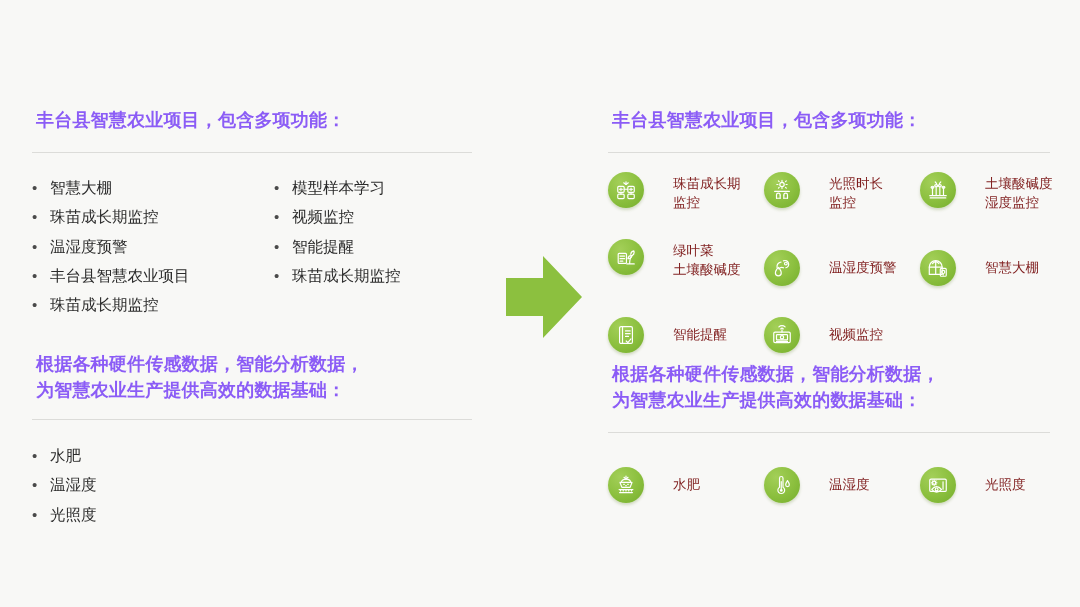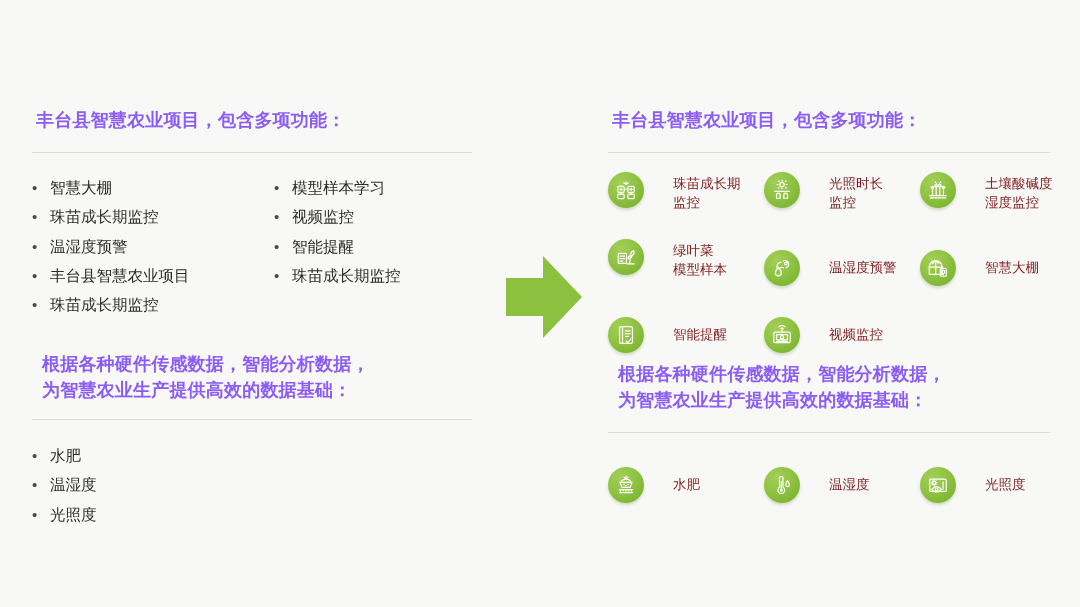--- a/index.html
+++ b/index.html
@@ -34,21 +34,21 @@
 
   
   .heading {
     color: #8b5cf6;
     font-weight: bold;
     font-size: 18px;
     line-height: 1.42;
     letter-spacing: 0.2px;
     white-space: nowrap;
   }
-  .heading.two-line { white-space: normal; margin-left: 6px; }
+  .heading.two-line { white-space: normal; }
 
   .divider {
     height: 1px;
     background: #dcdcd9;
     border: 0;
   }
 
   
   .h1-left  { position: absolute; top: 108px; left: 4px; }
   .div1-left{ position: absolute; top: 152px; left: 0;  width: 440px; }
@@ -307,21 +307,21 @@
           <svg width="22" height="22" viewBox="0 0 24 24" fill="none" stroke="#ffffff" stroke-width="1.3" stroke-linecap="round" stroke-linejoin="round">
             <rect x="3.5" y="8" width="9" height="11" rx="1"></rect>
             <path d="M5.5 11h5M5.5 13.8h5M5.5 16.5h3"></path>
             <path d="M16 19c0-4 .5-6.5 2.5-8.5"></path>
             <path d="M18.5 10.5c-2.3-.3-4 1-4.4 3.2 2.3.4 4-.9 4.4-3.2Z"></path>
             <path d="M18.8 10.3c1.8-1 2.4-2.9 1.8-5-2.1.4-3.3 1.8-3.4 3.8"></path>
             <path d="M13 19.5h8"></path>
           </svg>
         </span>
         <span class="icon-label">绿叶菜
-模型样本</span>
+土壤酸碱度</span>
       </div>
 
 
       <div class="icon-item single-line">
         <span class="badge">
           <svg width="22" height="22" viewBox="0 0 24 24" fill="none" stroke="#ffffff" stroke-width="1.3" stroke-linecap="round" stroke-linejoin="round">
             <path d="M13.5 4.2c2.6-1 4.9.2 5.6 2.6.6 2.2-.6 4.2-2.9 4.9"></path>
             <circle cx="16.2" cy="7.2" r="1.5"></circle>
             <path d="M11 5.5C8 6.2 6.3 8.6 6.6 11.4"></path>
             <path d="M8.5 13c1.4-1.6 3.4-2 5.2-1.2"></path>

